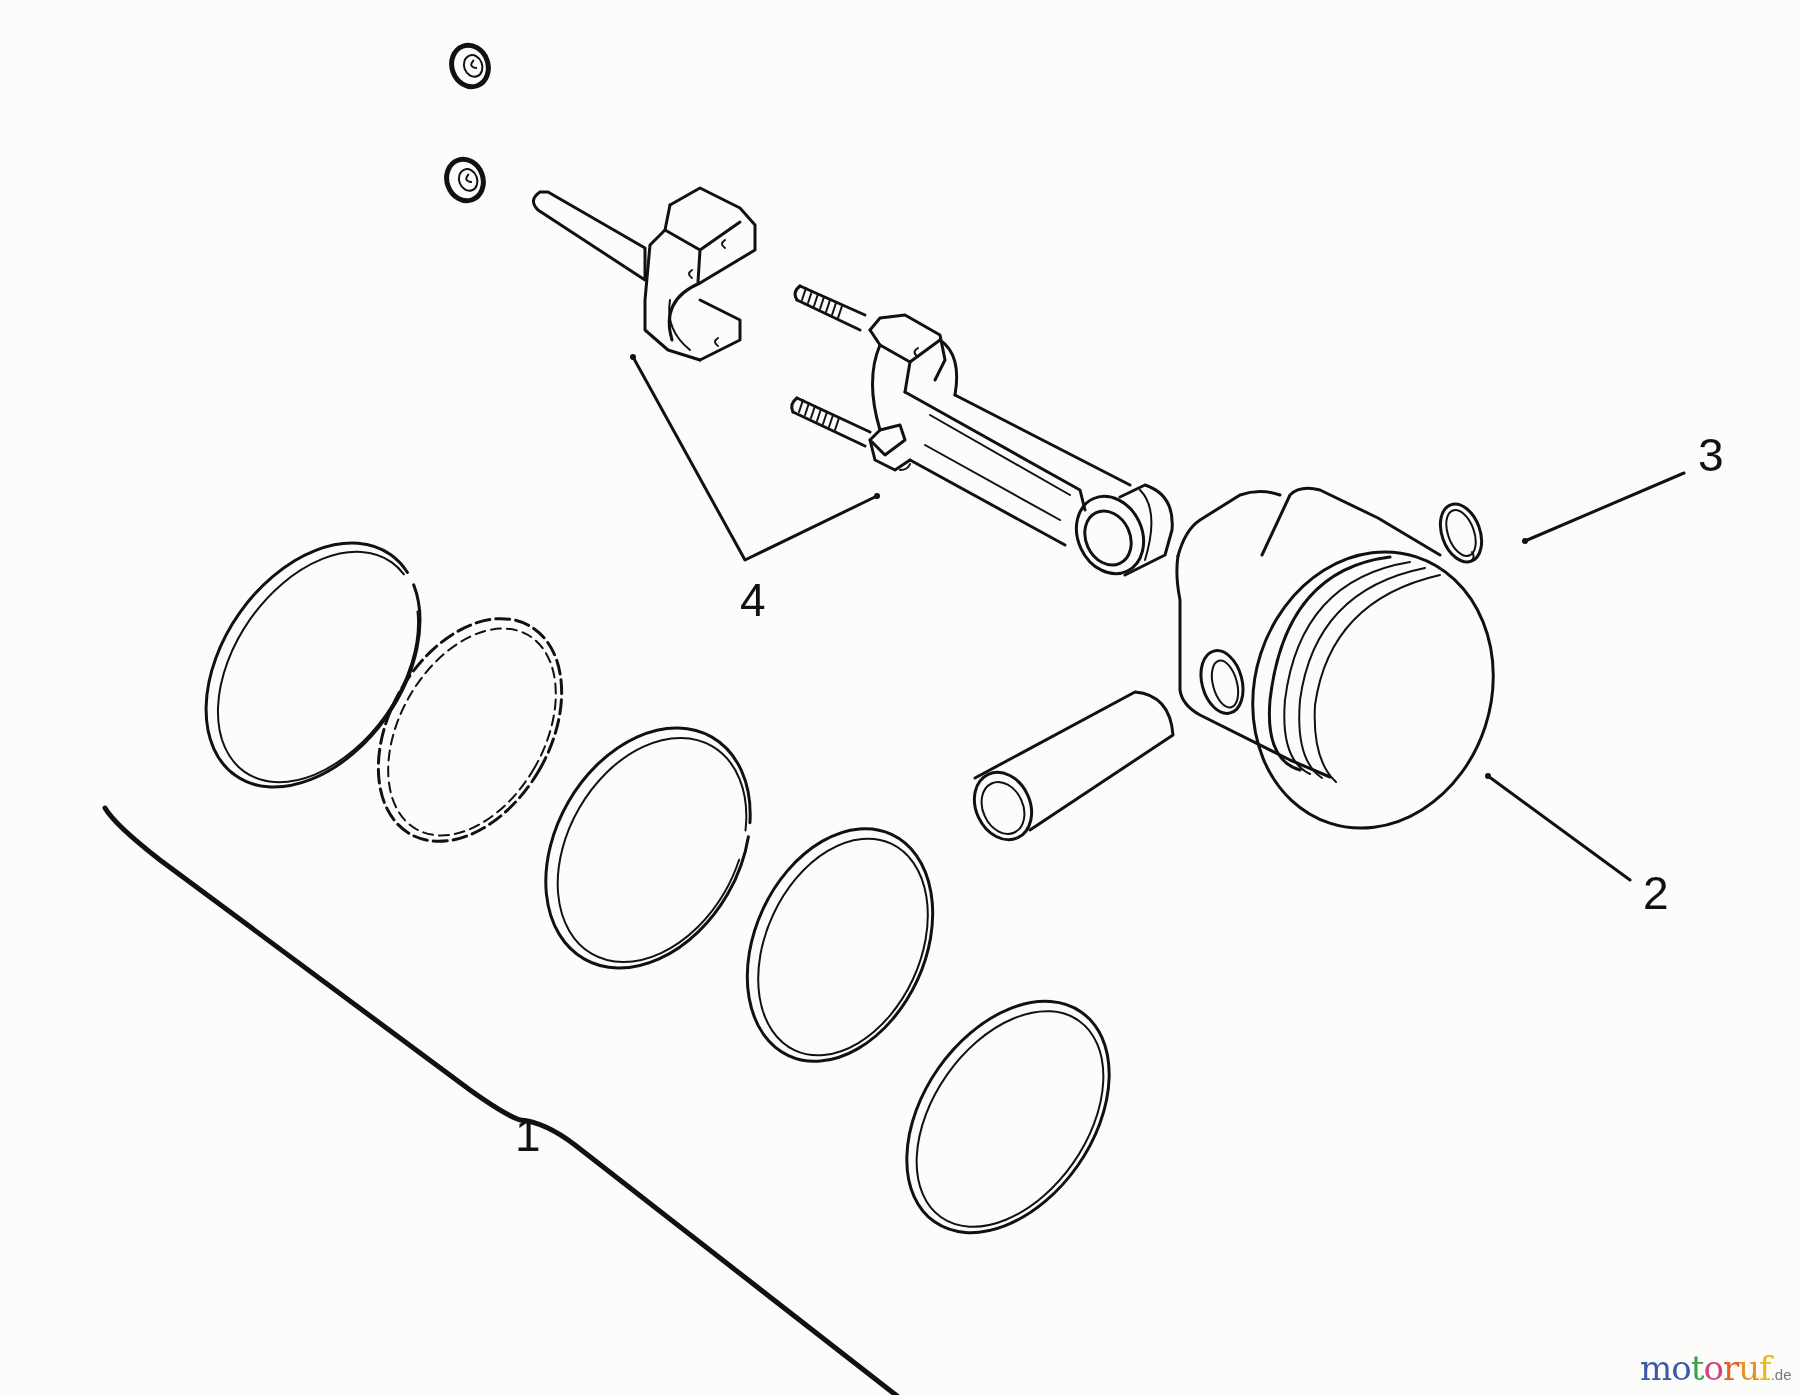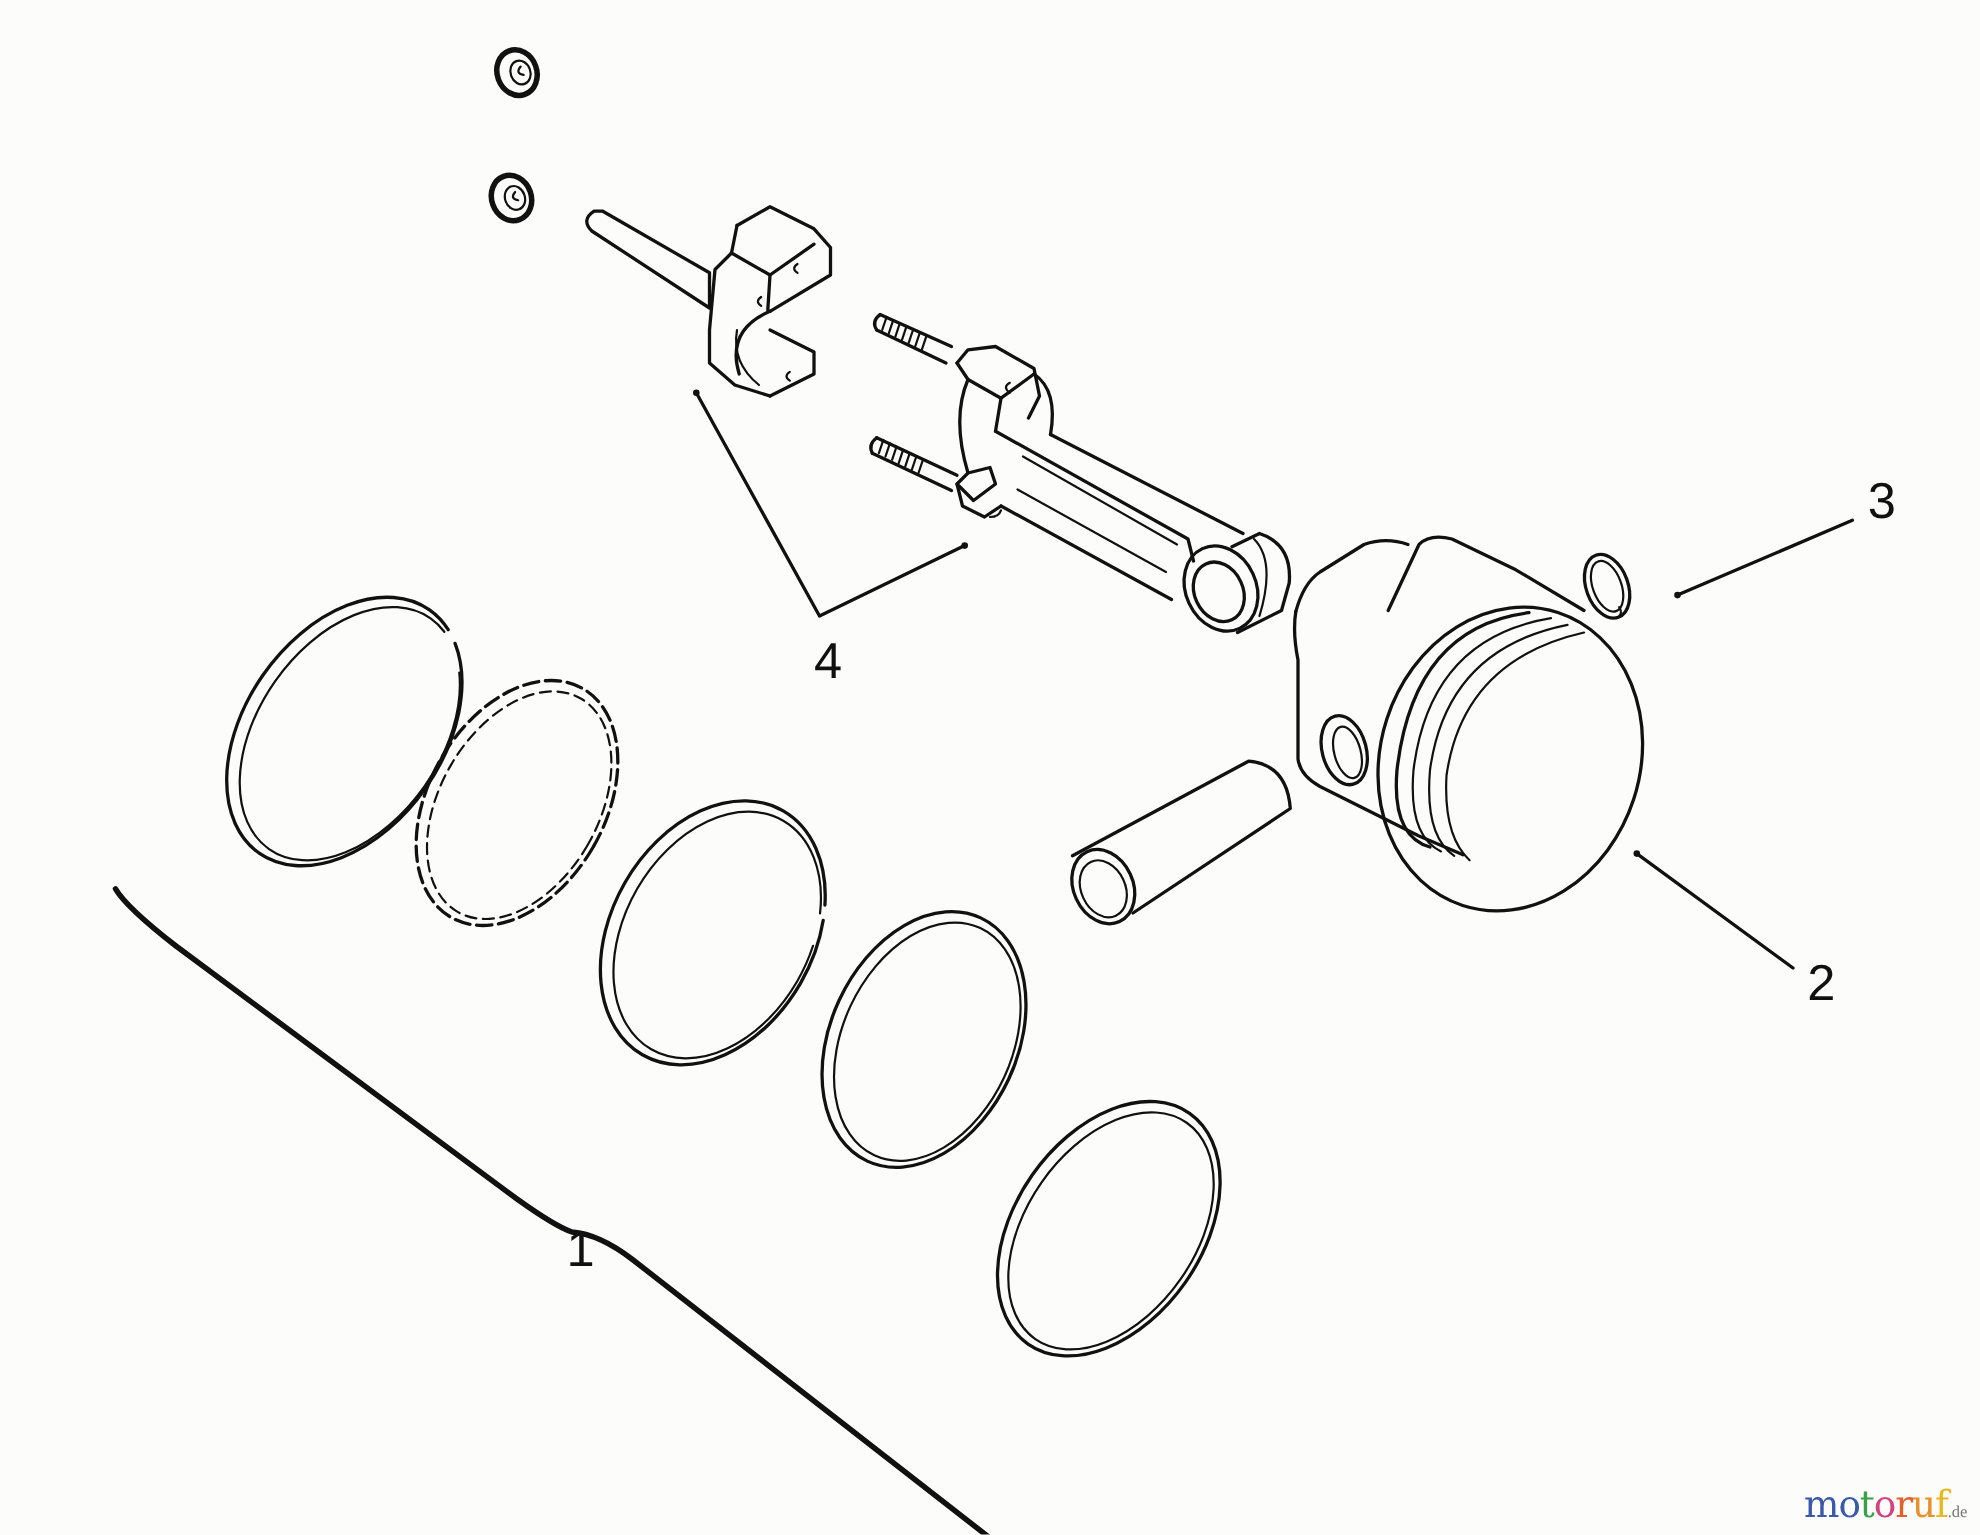--- a/index.html
+++ b/index.html
@@ -9,21 +9,21 @@
       position: relative; overflow: hidden;
       font-family: "Liberation Sans", sans-serif;
     }
     #diagram { position: absolute; left: 0; top: 0; width: 1800px; height: 1395px; }
     .ln { fill: none; stroke: #111; stroke-width: 3; stroke-linecap: round; stroke-linejoin: round; }
     .ln-thin { fill: none; stroke: #111; stroke-width: 2; stroke-linecap: round; }
     .ln-bold { fill: none; stroke: #111; stroke-width: 5; stroke-linecap: round; }
     .fill-dark { fill: #111; }
     .callout-num { position: absolute; font-size: 46px; color: #111; line-height: 1; }
     .watermark { position: absolute; left: 1640px; top: 1348px; font-family: "DejaVu Serif", serif; font-size: 34px; letter-spacing: -1px; }
-    .watermark .suffix { font-family: Liberation Serif, serif; font-size: 15px; color: #777; letter-spacing: 0; }
+    .watermark .suffix { font-family: Liberation Sans, sans-serif; font-size: 15px; color: #777; letter-spacing: 0; }
   </style>
 </head>
 <body>
 
 <svg id="diagram" viewBox="0 0 1800 1395" xmlns="http://www.w3.org/2000/svg">
 
   <g transform="translate(470,66) rotate(-20)">
     <ellipse class="ln" cx="0" cy="0" rx="18" ry="21" style="stroke-width:5"></ellipse>
     <ellipse class="ln-thin" cx="3" cy="1" rx="9" ry="11"></ellipse>
     <path class="ln-thin" d="M 5 -4 Q -2 0 5 4"></path>

